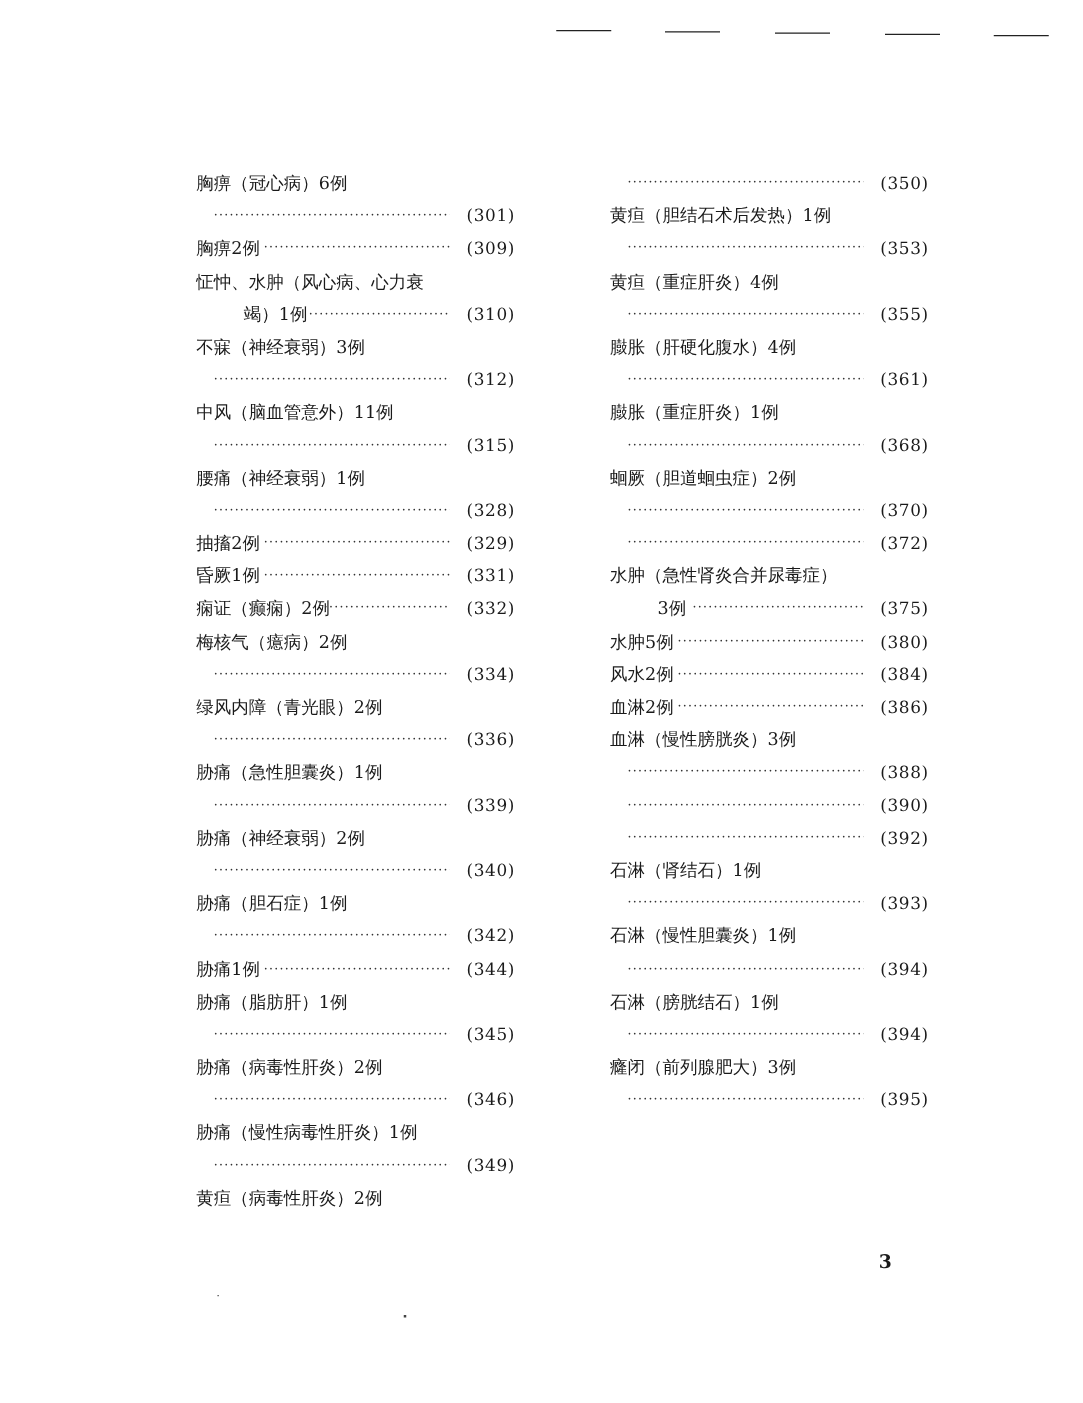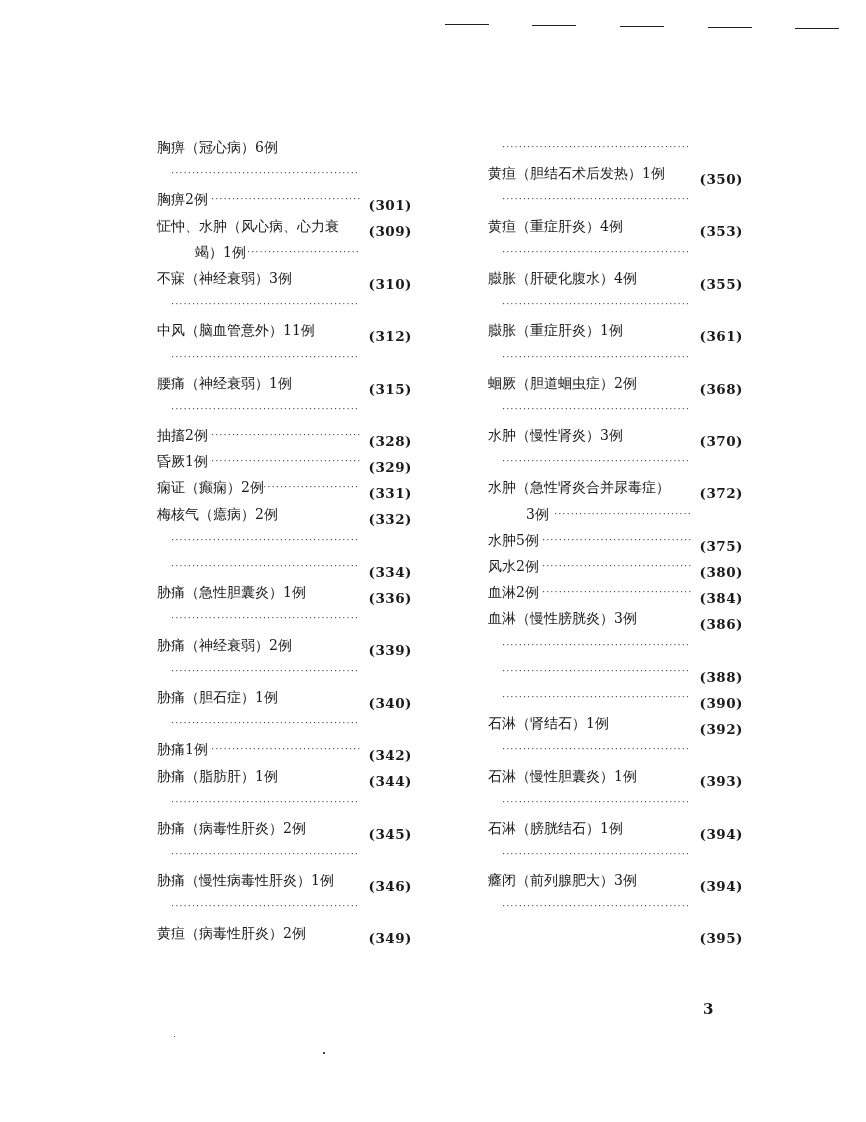--- a/index.html
+++ b/index.html
@@ -7,21 +7,21 @@
          font-family: "DejaVu Serif", "Liberation Serif", serif; color: #1a1a1a; }
   .top-rule { position: absolute; top: 25px; height: 1px; width: 44px; background: #222; }
   .col { position: absolute; top: 134px; font-size: 14px; }
   .col.left { left: 157px; width: 255px; }
   .col.right { left: 488px; width: 255px; }
   .line { position: relative; height: 26.2px; line-height: 26.2px; white-space: nowrap; }
   .entry-title { display: inline-block; text-align: right; }
   .deep-indent { padding-left: 38px; }
   .leader { position: absolute; top: 0; height: 26.2px; overflow: hidden;
             letter-spacing: 1px; font-size: 10px; color: #333; }
-  .page { position: absolute; right: 0; top: 0; font-weight: bold; font-size: 13.5px; letter-spacing: 0.5px; margin-top: 32px; }
+  .page { position: absolute; right: 0; top: 0; font-weight: normal; font-size: 13.5px; letter-spacing: 0.5px; }
   .page-number { position: absolute; left: 703px; top: 1000px; font-weight: bold; font-size: 15px; }
   .speck { position: absolute; width: 2px; height: 2px; background: #444; }
 </style>
 </head>
 <body>
 
 <div class="top-rule" style="left:445px;top:24px;"></div>
 <div class="top-rule" style="left:532px;top:25px;"></div>
 <div class="top-rule" style="left:620px;top:26px;"></div>
 <div class="top-rule" style="left:708px;top:27px;"></div>
@@ -52,20 +52,21 @@
       <span class="page">(328)</span>
     </div>
     <div class="line"><span class="entry-title">抽搐2例</span><span class="leader" style="left: 54px; width: 149px;">································································</span><span class="page">(329)</span></div>
     <div class="line"><span class="entry-title">昏厥1例</span><span class="leader" style="left: 54px; width: 149px;">································································</span><span class="page">(331)</span></div>
     <div class="line"><span class="entry-title">痫证（癫痫）2例</span><span class="leader" style="left: 102px; width: 101px;">································································</span><span class="page">(332)</span></div>
     <div class="line"><span class="entry-title">梅核气（癔病）2例</span></div>
     <div class="line">
       <span class="leader" style="left: 14px; width: 189px;">································································</span>
       <span class="page">(334)</span>
     </div>
+    <div class="line"><span class="entry-title">绿风内障（青光眼）2例</span></div>
     <div class="line">
       <span class="leader" style="left: 14px; width: 189px;">································································</span>
       <span class="page">(336)</span>
     </div>
     <div class="line"><span class="entry-title">胁痛（急性胆囊炎）1例</span></div>
     <div class="line">
       <span class="leader" style="left: 14px; width: 189px;">································································</span>
       <span class="page">(339)</span>
     </div>
     <div class="line"><span class="entry-title">胁痛（神经衰弱）2例</span></div>
@@ -119,21 +120,20 @@
     <div class="line"><span class="entry-title">臌胀（重症肝炎）1例</span></div>
     <div class="line">
       <span class="leader" style="left: 14px; width: 189px;">································································</span>
       <span class="page">(368)</span>
     </div>
     <div class="line"><span class="entry-title">蛔厥（胆道蛔虫症）2例</span></div>
     <div class="line">
       <span class="leader" style="left: 14px; width: 189px;">································································</span>
       <span class="page">(370)</span>
     </div>
-    <div class="line"><span class="entry-title">水肿（慢性肾炎）3例</span></div>
     <div class="line">
       <span class="leader" style="left: 14px; width: 189px;">································································</span>
       <span class="page">(372)</span>
     </div>
     <div class="line"><span class="entry-title">水肿（急性肾炎合并尿毒症）</span></div>
     <div class="line"><span class="entry-title deep-indent">3例</span><span class="leader" style="left: 66px; width: 137px;">································································</span><span class="page">(375)</span></div>
     <div class="line"><span class="entry-title">水肿5例</span><span class="leader" style="left: 54px; width: 149px;">································································</span><span class="page">(380)</span></div>
     <div class="line"><span class="entry-title">风水2例</span><span class="leader" style="left: 54px; width: 149px;">································································</span><span class="page">(384)</span></div>
     <div class="line"><span class="entry-title">血淋2例</span><span class="leader" style="left: 54px; width: 149px;">································································</span><span class="page">(386)</span></div>
     <div class="line"><span class="entry-title">血淋（慢性膀胱炎）3例</span></div>

